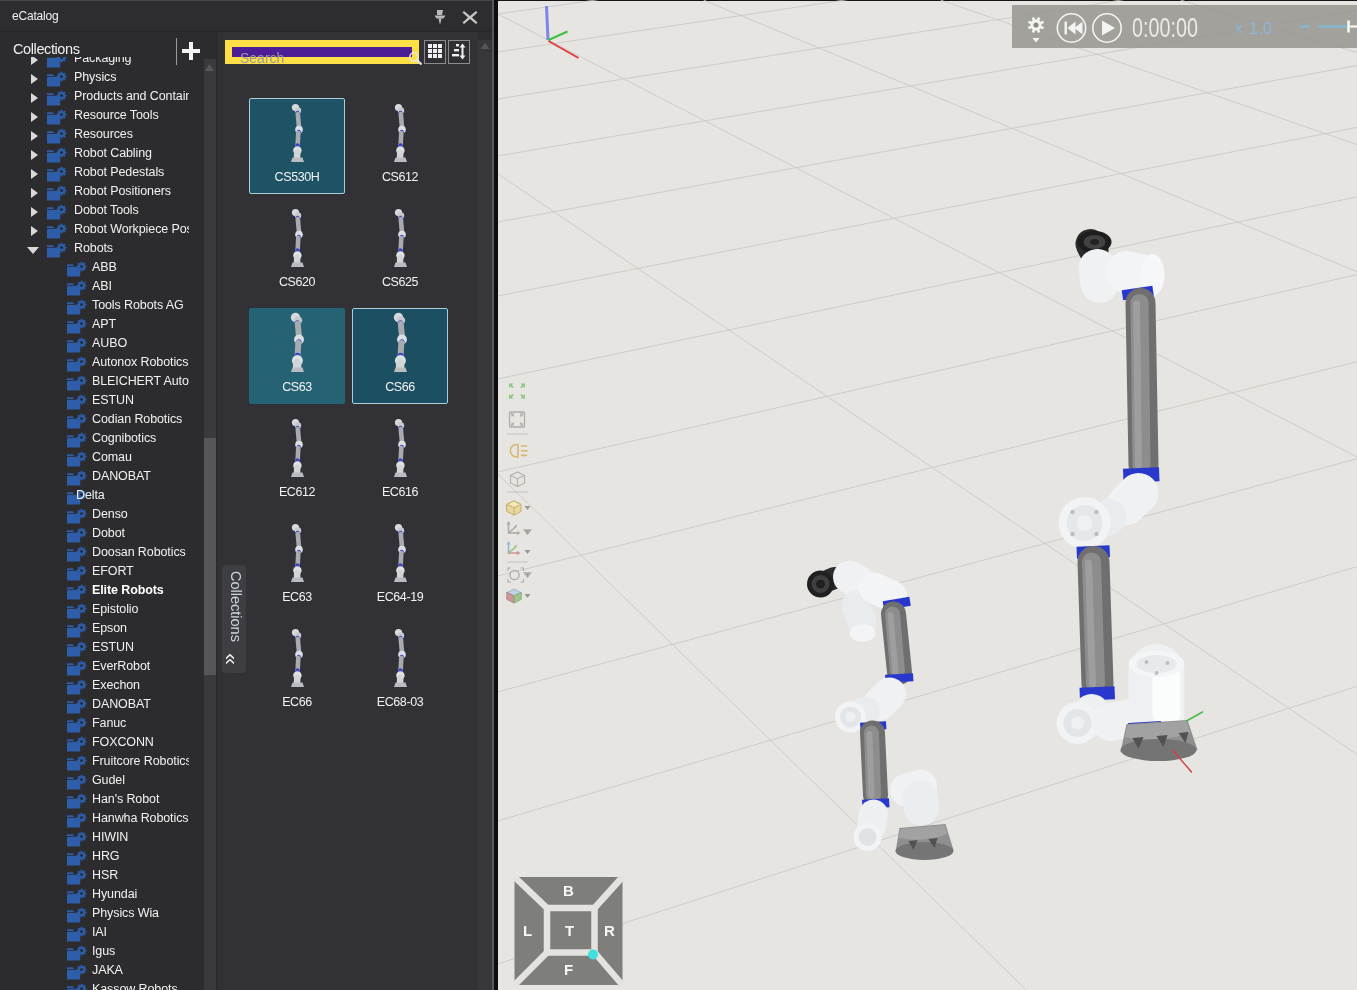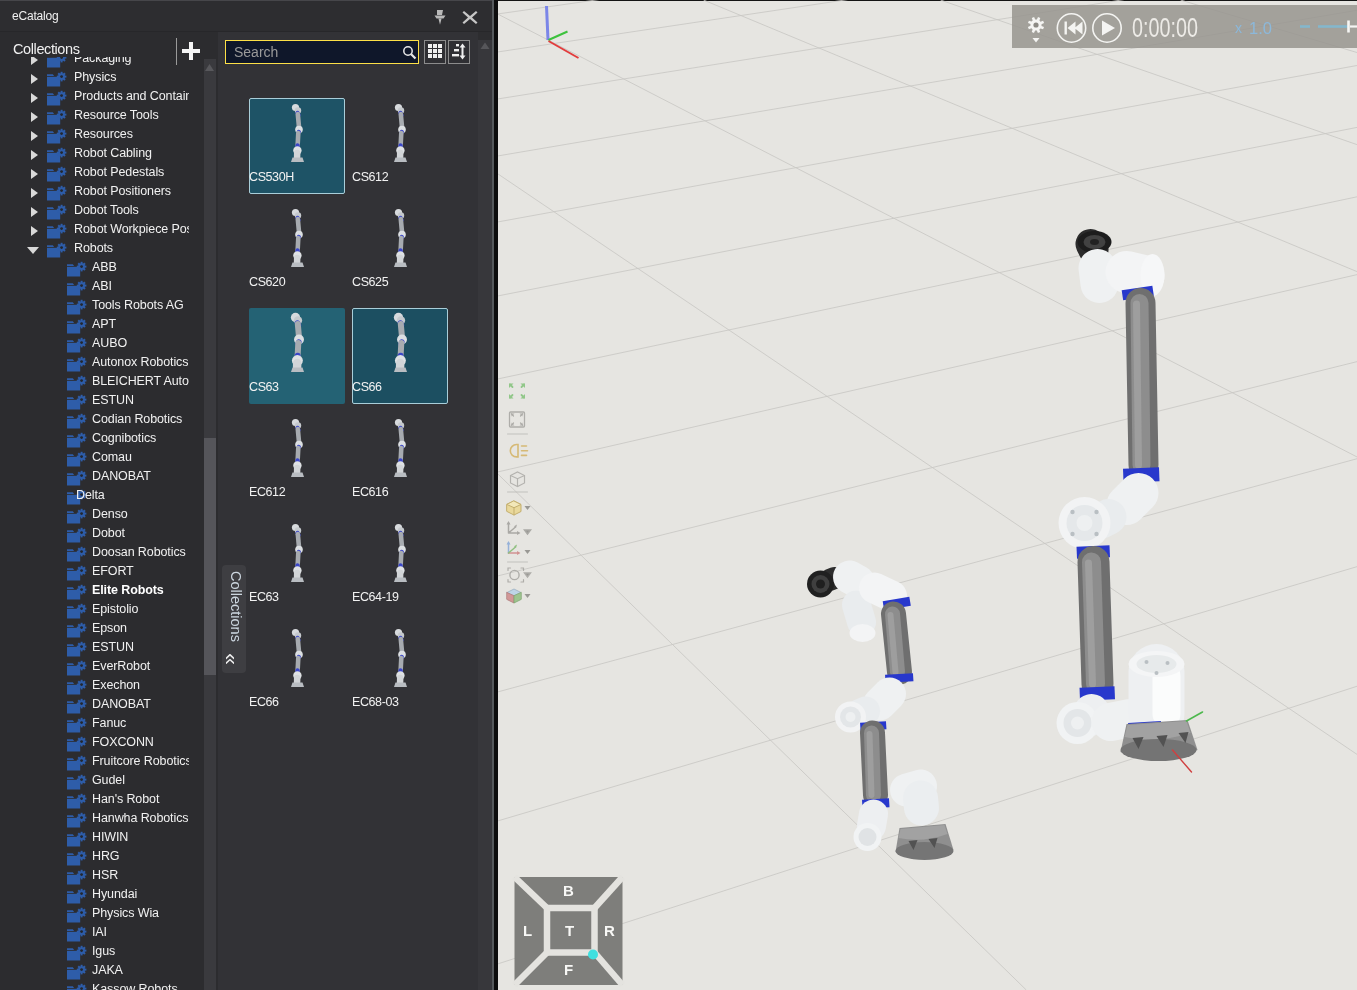--- a/index.html
+++ b/index.html
@@ -13,29 +13,29 @@
 #collhdr { position:absolute; left:13px; top:40px; font-size:14.5px; letter-spacing:-0.4px; color:#f1f1f1; }
 #vertsep { position:absolute; left:176px; top:37px; width:1px; height:27px; background:#9a9a9a; }
 #plus1, #plus2 { position:absolute; background:#f5f5f5; }
 #tree { position:absolute; left:0; top:56px; width:189px; height:934px; overflow:hidden; }
 .trow { position:absolute; font-size:12.5px; letter-spacing:-0.1px; color:#f1f1f1; white-space:nowrap; }
 .trow.bold { font-weight:bold; color:#ffffff; }
 #treescroll { position:absolute; left:204px; top:58px; width:12px; height:932px; background:#3a3a3e; }
 #treethumb { position:absolute; left:204px; top:437px; width:12px; height:237px; background:#55555a; }
 #rightpane { position:absolute; left:218px; top:31px; width:260px; height:959px; background:#323236; }
 #search { position:absolute; left:225px; top:39px; width:194px; height:24px;
-  background:#0f172a; border:1px solid #fde047; }
+  background:#4c1d95; border:7px solid #fde047; }
 #search .ph { position:absolute; left:8px; top:3px; font-size:14px; color:#9a9a9a; }
 .sqbtn { position:absolute; top:39px; width:22px; height:24px; border:1px solid #8c8c8c; background:#2f2f33; }
 #panescroll { position:absolute; left:478px; top:39px; width:14px; height:951px; background:#37373b; }
 .tile { position:absolute; width:96px; height:96px; border-radius:2px; }
 .tile.selb { background:#1e5366; border:1px solid #a9ced9; }
 .tile.sel  { background:#246274; }
 .tile.selb2 { background:#1c4f61; border:1px solid #a9ced9; }
-.tlabel { position:absolute; width:96px; font-size:12.5px; letter-spacing:-0.4px; color:#f2f2f2; }
+.tlabel { position:absolute; width:96px; text-align:center; font-size:12.5px; letter-spacing:-0.4px; color:#f2f2f2; }
 #colltab { position:absolute; left:222px; top:564px; width:24px; height:108px;
   background:#3e3e42; border-radius:4px; }
 #colltab .txt { position:absolute; left:-36px; top:48px; width:100px; transform:rotate(90deg);
   font-size:14.5px; color:#ccd6df; text-align:left; }
 #colltab .chev { position:absolute; left:4px; top:82px; transform:rotate(90deg);
   font-size:21px; color:#f0f0f0; }
 #sepline { position:absolute; left:492px; top:0; width:1.5px; height:990px; background:#55595c; }
 #blackbar { position:absolute; left:493.5px; top:0; width:4px; height:990px; background:#0d0d0d; }
 #viewport { position:absolute; left:497.5px; top:0; width:859.5px; height:990px;
   background:#e6e5e1; border-top:1.5px solid #141414; }

